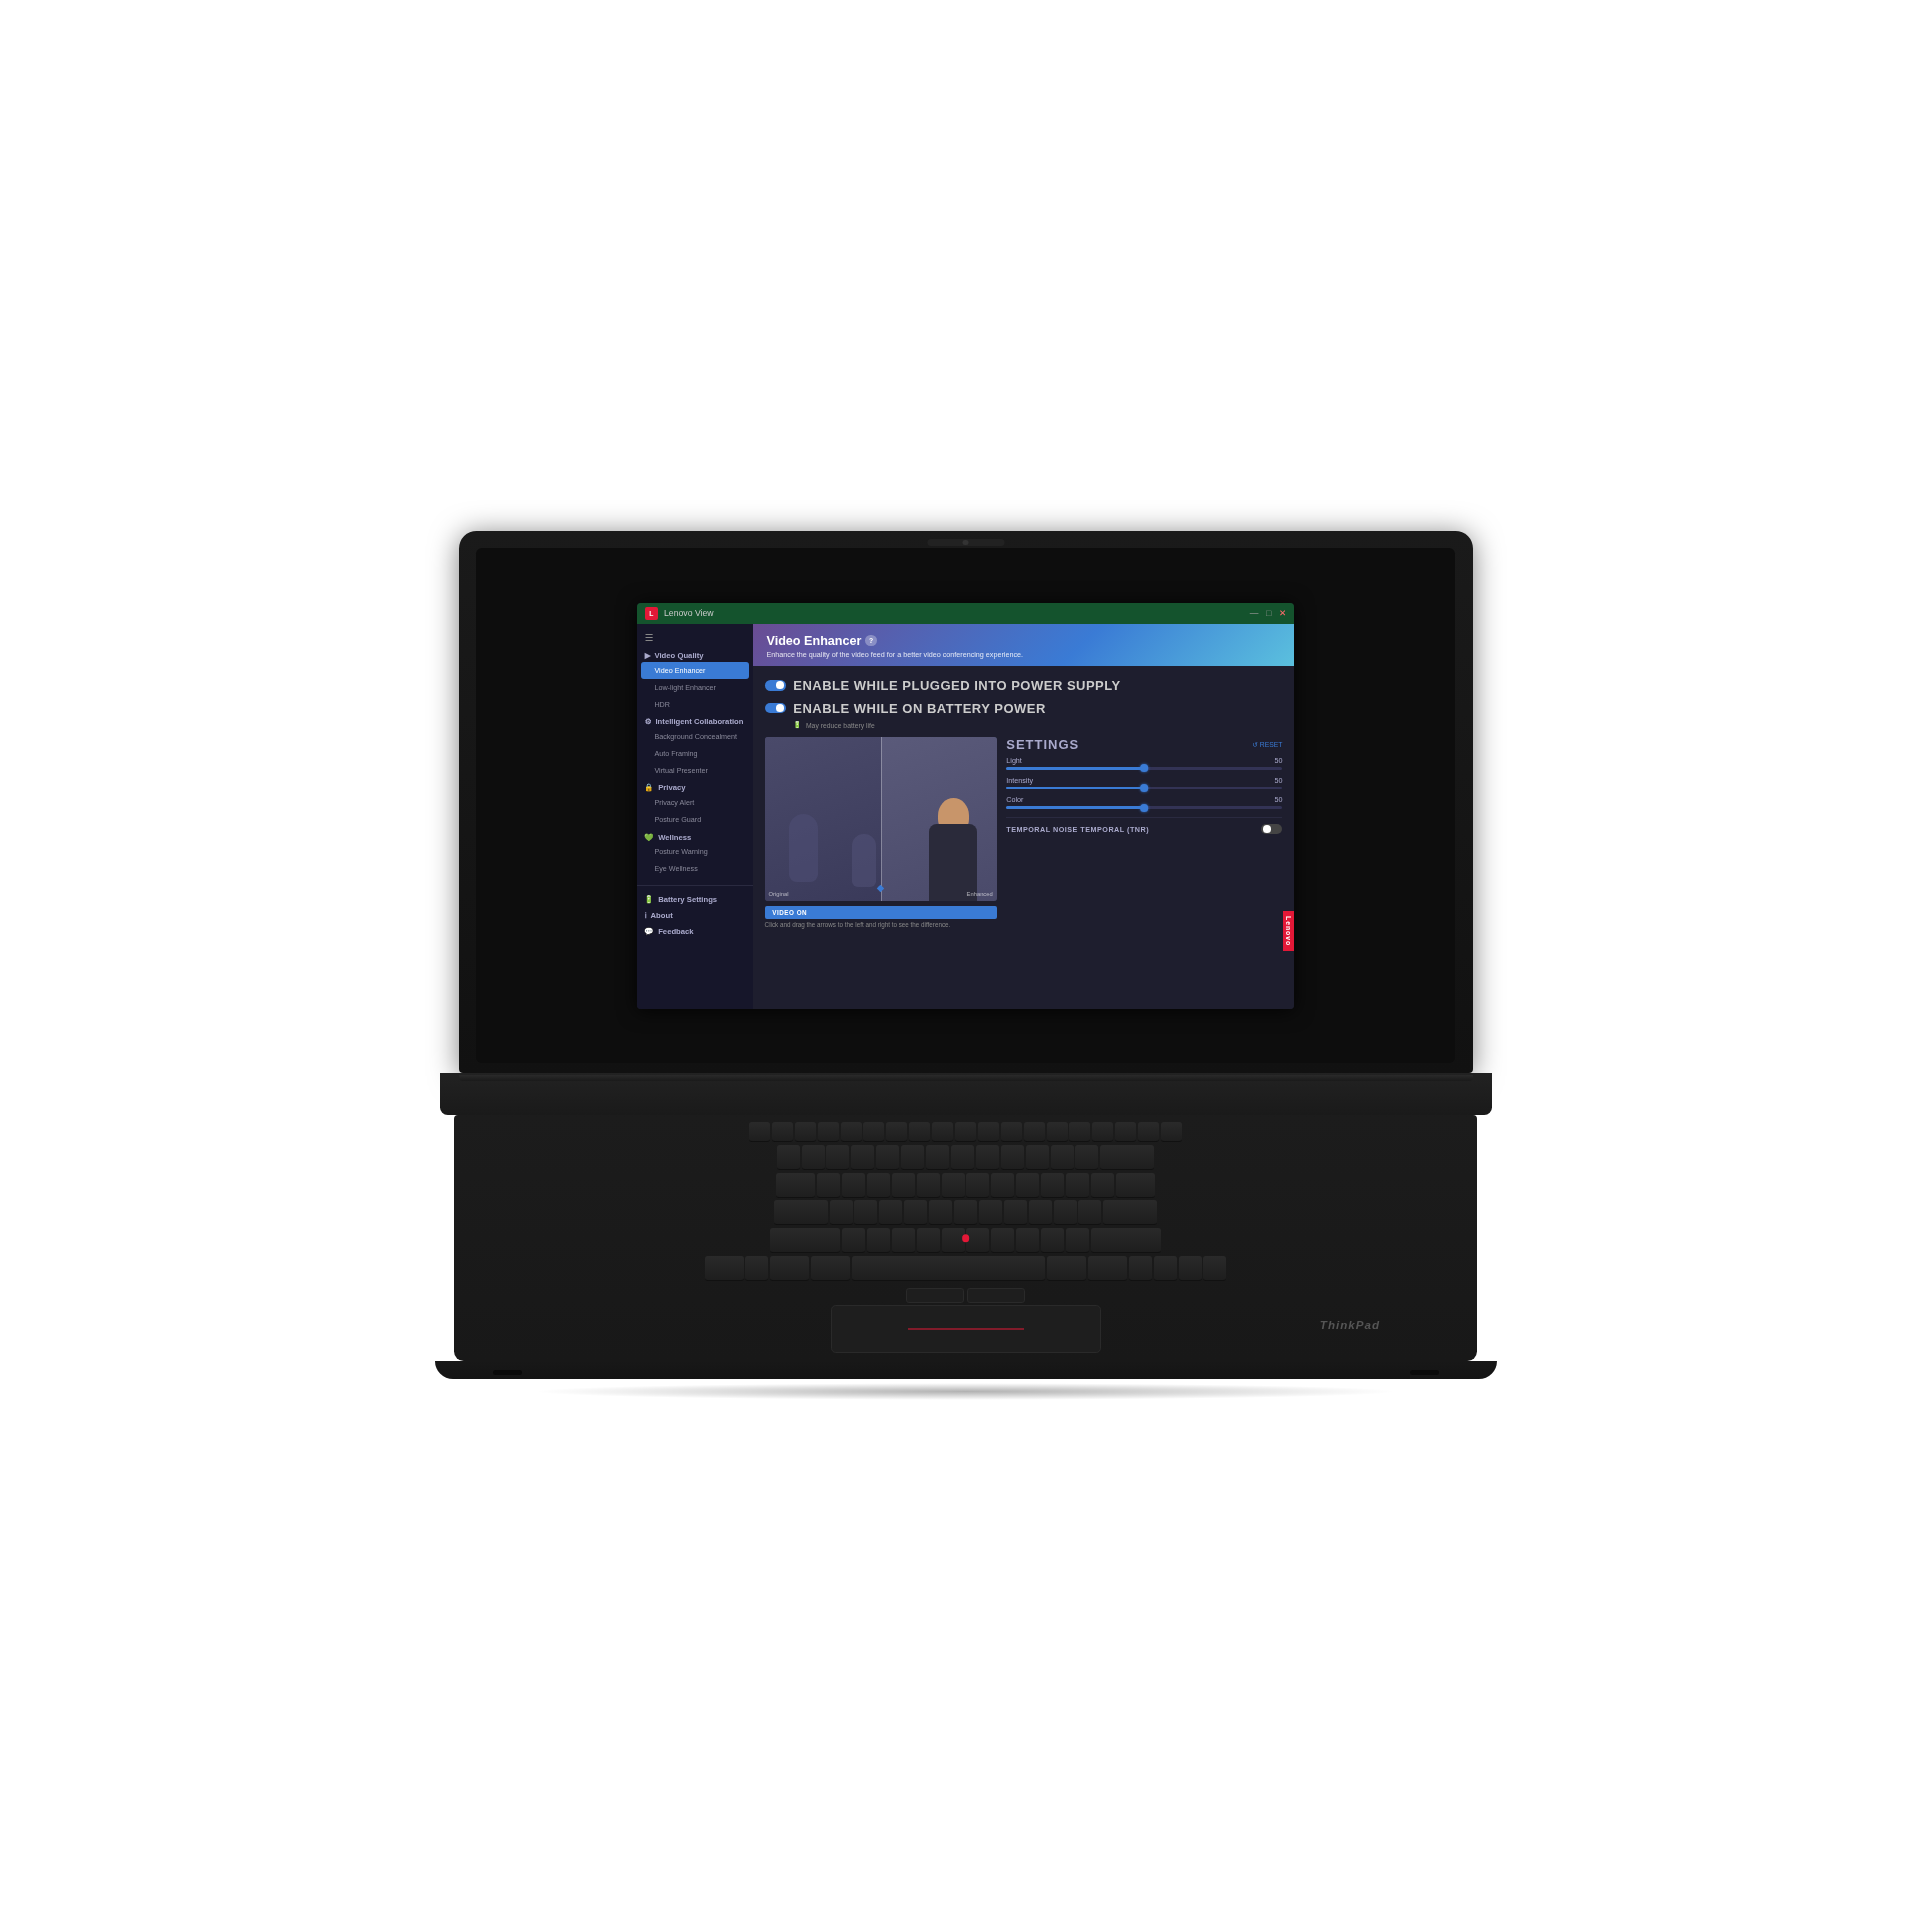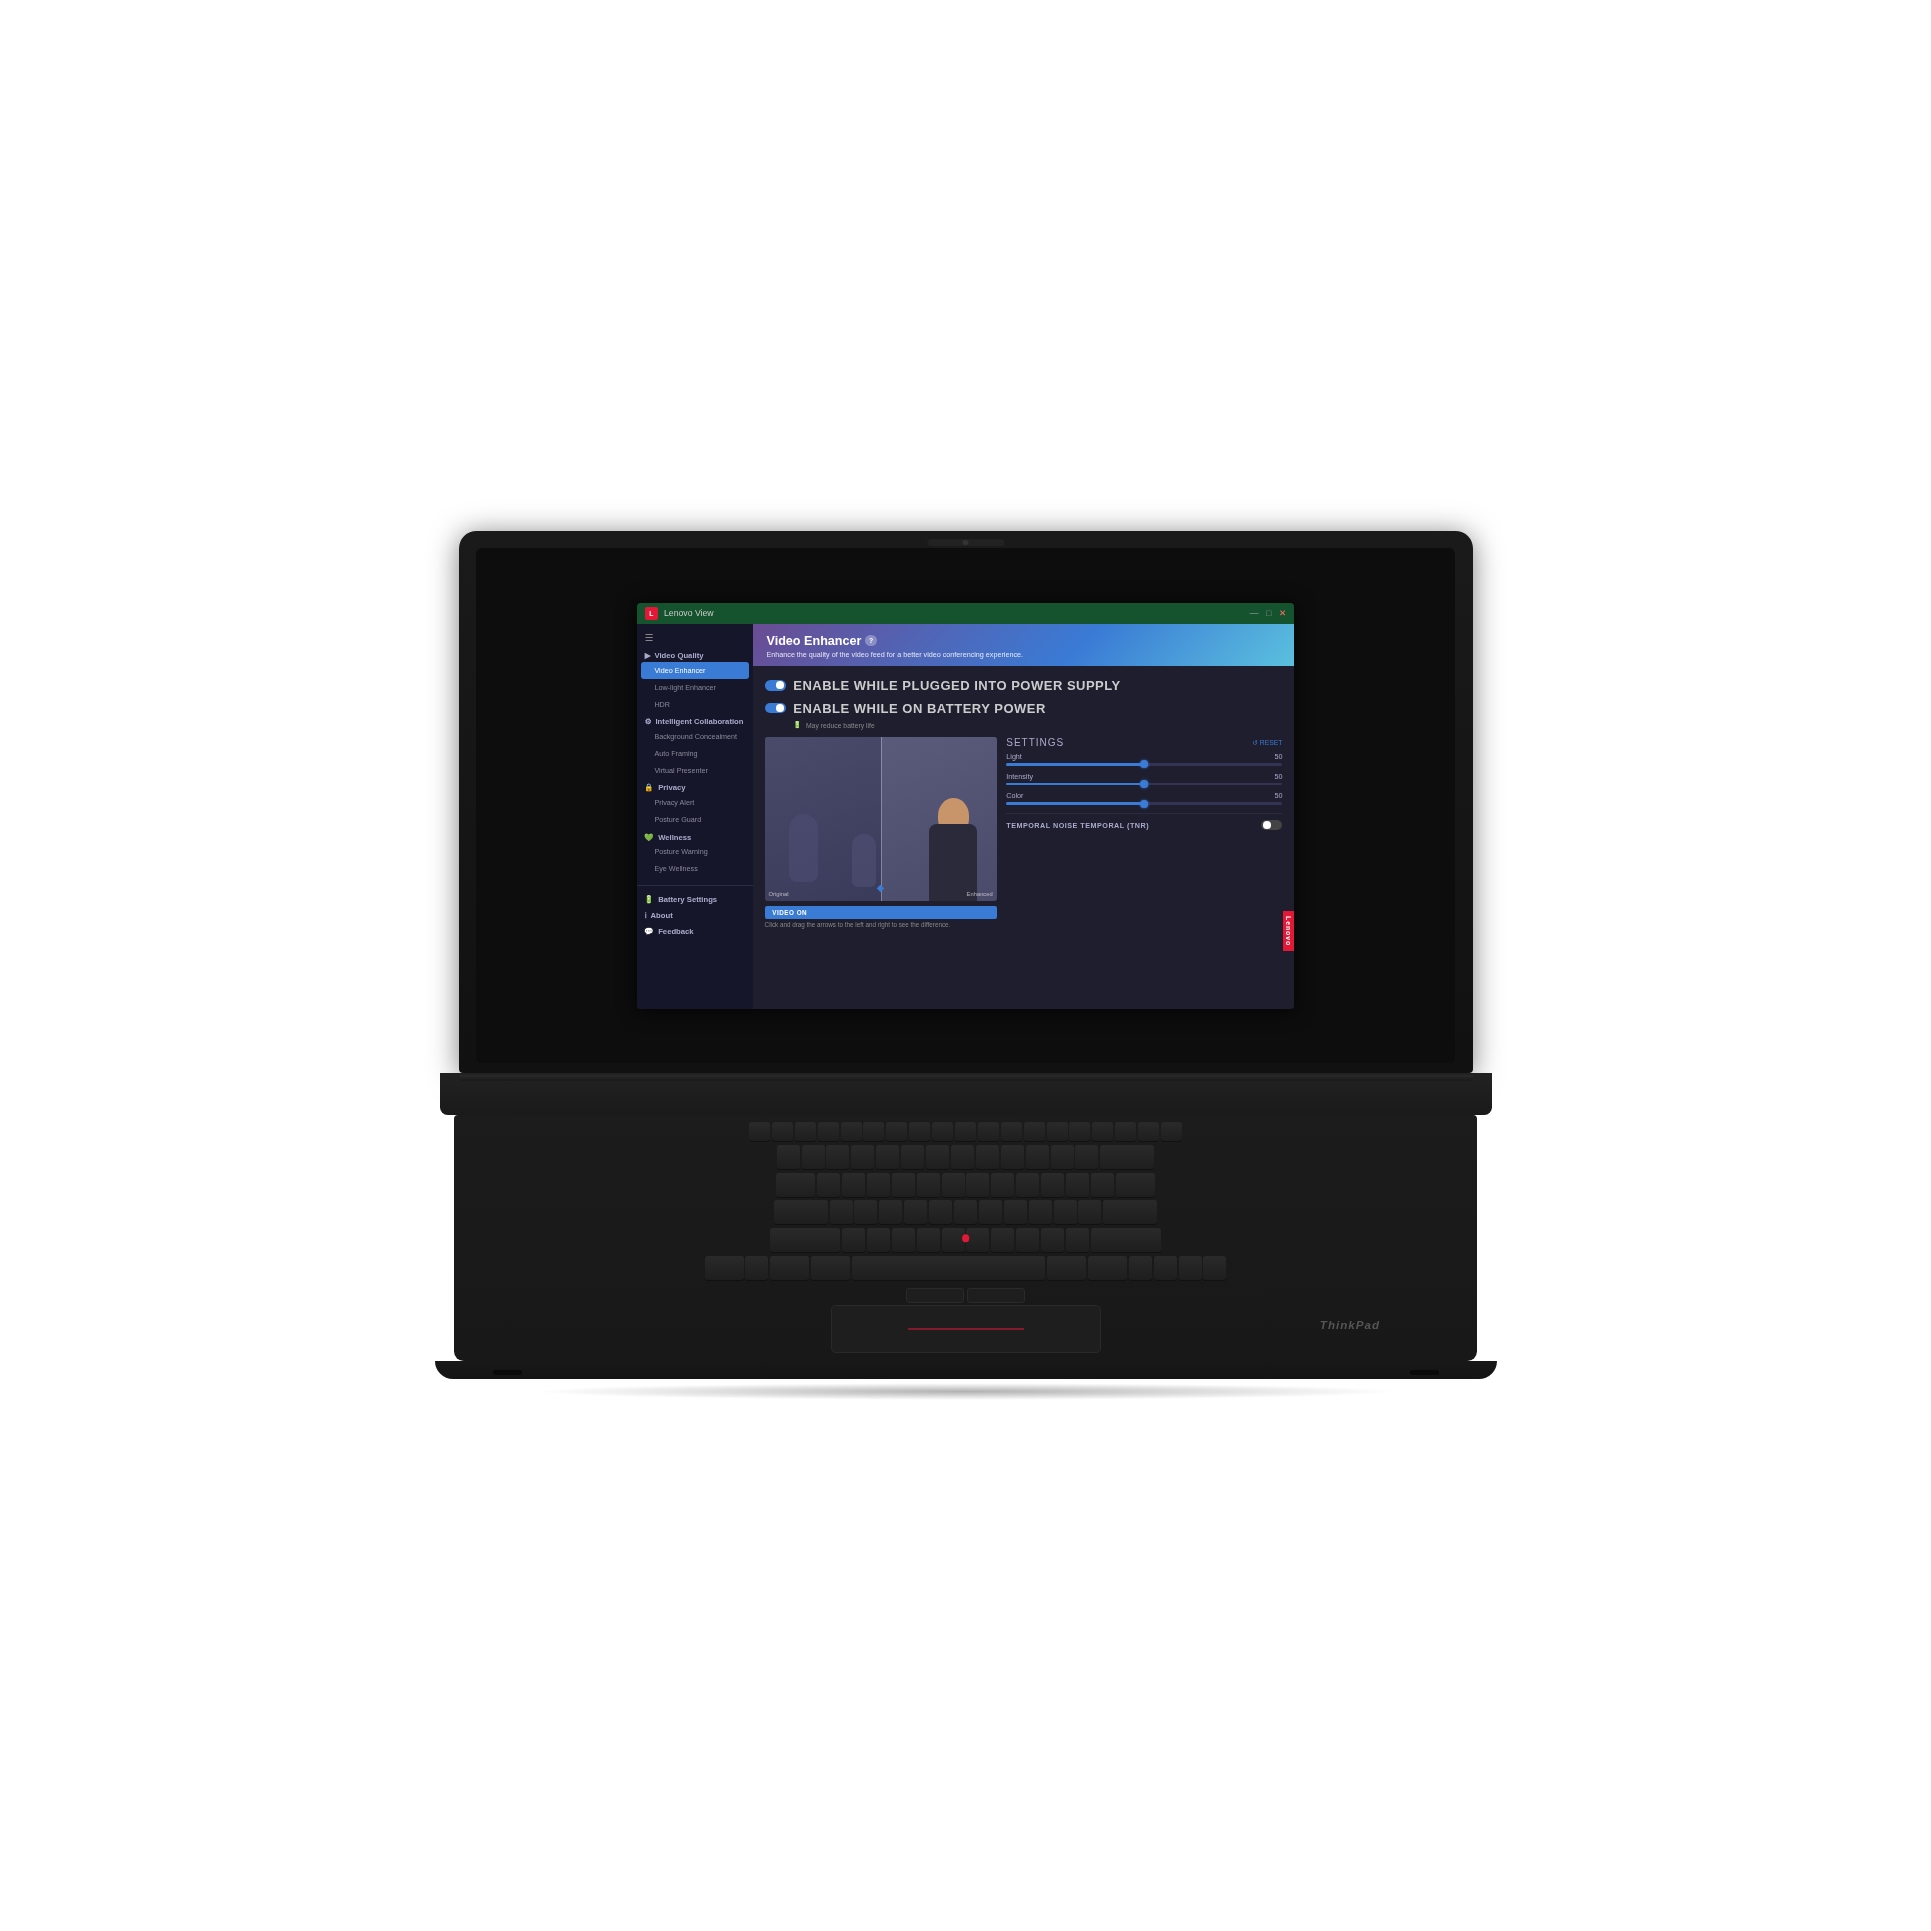--- a/index.html
+++ b/index.html
@@ -393,22 +393,22 @@
       flex: 1;
     }
     .settings-header-row {
       display: flex;
       justify-content: space-between;
       align-items: center;
       margin-bottom: 3.9px;
     }
     .settings-title {
       color: #aaaacc;
-      font-size: 10px;
-      font-weight: 400;
+      font-size: 13px;
+      font-weight: 700;
       letter-spacing: 1px;
       text-transform: uppercase;
     }
     .settings-reset {
       color: #3a7bd5;
       font-size: 6.8px;
       cursor: pointer;
       display: flex;
       align-items: center;
       gap: 1.9px;

